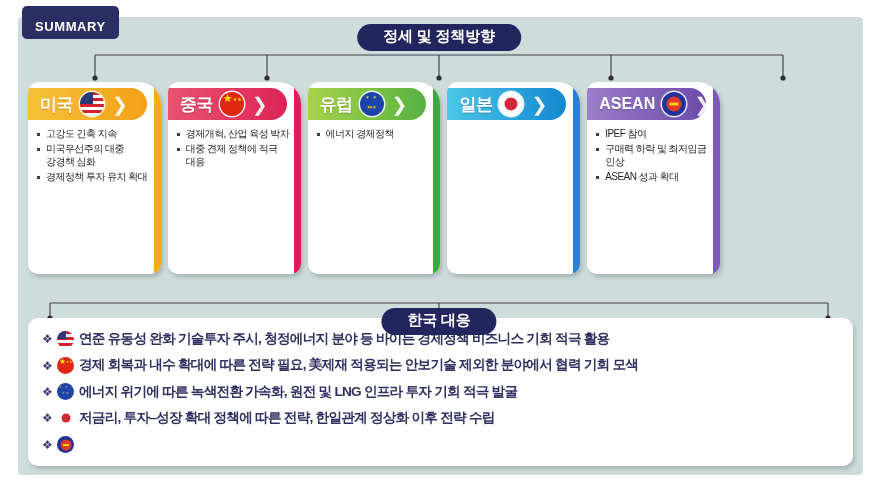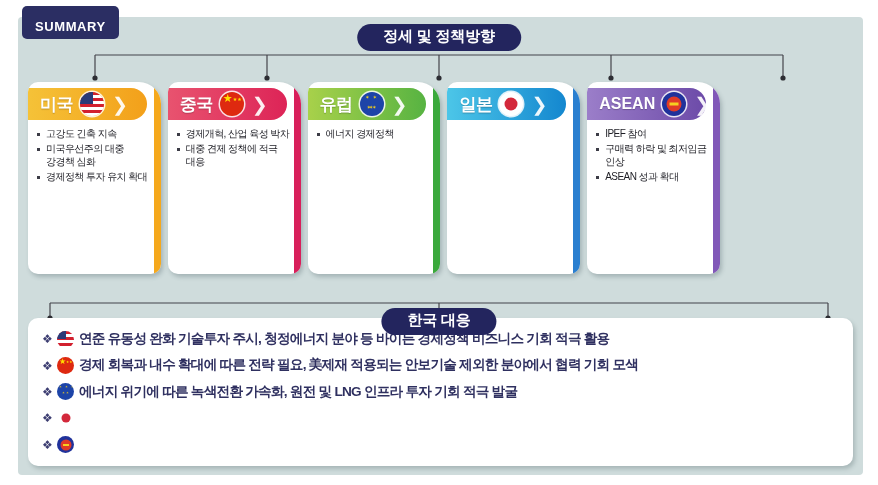--- a/index.html
+++ b/index.html
@@ -395,20 +395,21 @@
 
     <div class="resp-row">
       <span class="diamond">❖</span>
       <span class="flag flag-eu"></span>
       <span class="resp-text">에너지 위기에 따른 녹색전환 가속화, 원전 및 LNG 인프라 투자 기회 적극 발굴</span>
     </div>
 
     <div class="resp-row">
       <span class="diamond">❖</span>
       <span class="flag flag-jp"></span>
+      <span class="resp-text">저금리, 투자‒성장 확대 정책에 따른 전략, 한일관계 정상화 이후 전략 수립</span>
     </div>
 
     <div class="resp-row">
       <span class="diamond">❖</span>
       <span class="flag flag-asean"></span>
     </div>
 
   </div>
 
 </div>

